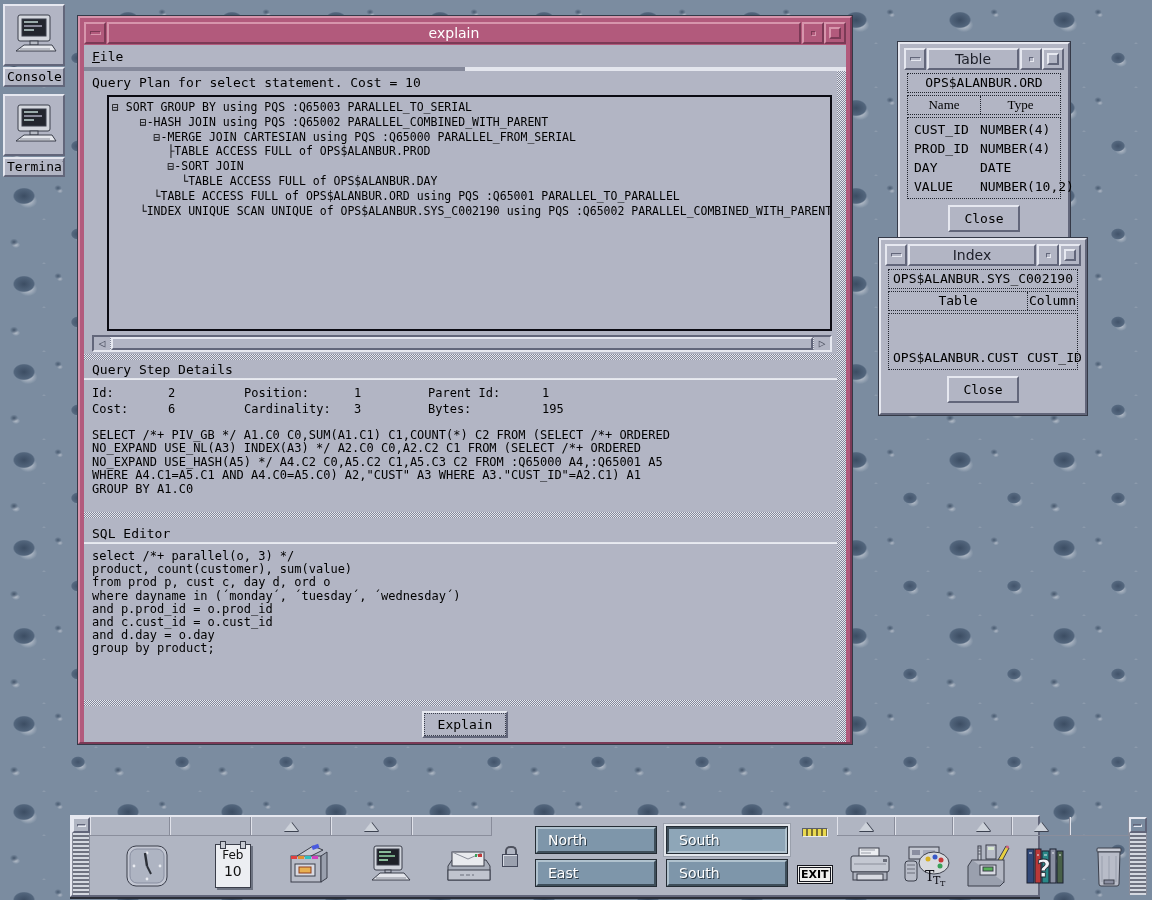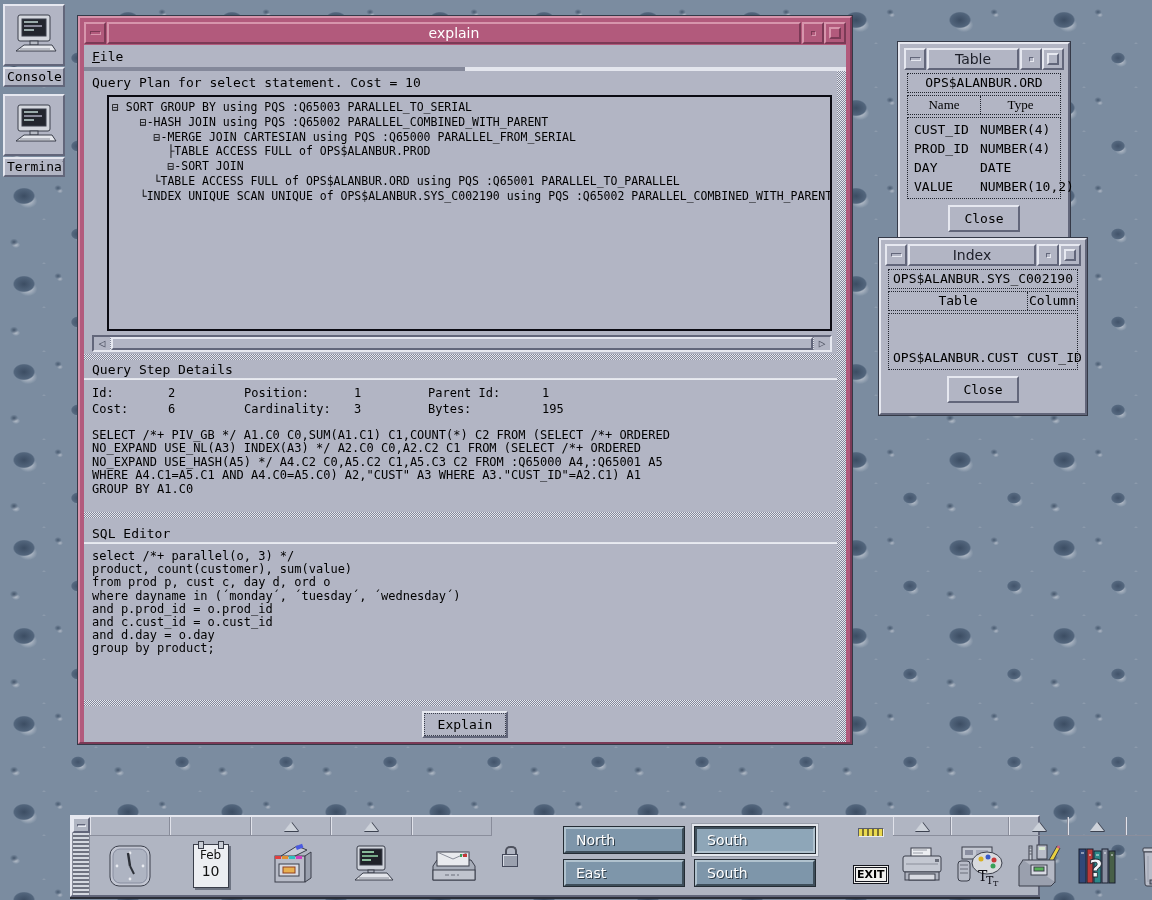--- a/index.html
+++ b/index.html
@@ -104,24 +104,24 @@
   #front-panel{left:70px;top:815px;width:970px;height:82px;position:absolute;background:var(--panel-bg);border:2px solid;border-color:var(--win-lt) var(--win-dk) var(--win-dk) var(--win-lt);display:flex;box-shadow:0 2px 0 #2a2e38;}
   .fp-handle{width:18px;flex:none;display:flex;flex-direction:column;}
   .fp-handle .hbtn{height:16px;border:2px solid;border-color:var(--win-lt) var(--win-dk) var(--win-dk) var(--win-lt);display:flex;align-items:center;justify-content:center;}
   .fp-handle .hbtn i{display:block;width:9px;height:3px;border:1px solid;border-color:var(--win-dk) var(--win-lt) var(--win-lt) var(--win-dk);}
   .fp-handle .grip{flex:1;background:repeating-linear-gradient(180deg,#d4d8e0 0 2px,#6e7280 2px 4px);border-left:1px solid #888c9a;border-right:1px solid #888c9a;}
   .fp-block{display:flex;flex-direction:column;flex:none;}
   .fp-strip{height:19px;display:flex;border-bottom:1px solid #8a8e9c;}
   .fp-cell{flex:1;border-right:1px solid #888c9a;border-left:1px solid #e0e2ea;display:flex;align-items:center;justify-content:center;}
   .fp-arrow{width:0;height:0;border-left:7px solid transparent;border-right:7px solid transparent;border-bottom:9px solid #cdd2da;filter:drop-shadow(0 1px 0 #3c4250) drop-shadow(1px 0 0 #3c4250);}
   .fp-iconrow{flex:1;display:flex;align-items:center;}
-  .fp-icell{flex:1;display:flex;align-items:center;justify-content:center;height:100%;}
+  .fp-icell{flex:1;display:flex;align-items:center;justify-content:flex-end;height:100%;}
   .fp-left{width:402px;}
   .fp-right{width:292px;}
-  .fp-center{flex:1;display:flex;align-items:center;padding:8px 4px;gap:28px;}
+  .fp-center{flex:1;display:flex;align-items:center;padding:8px 4px;}
   .ws-grid{display:grid;grid-template-columns:120px 120px;grid-auto-rows:26px;gap:7px 11px;margin-left:12px;}
   .ws-btn{background:var(--steel);border:2px solid;border-color:var(--steel-lt) var(--steel-dk) var(--steel-dk) var(--steel-lt);color:#fff;font:14px "DejaVu Sans",sans-serif;padding-left:10px;display:flex;align-items:center;text-shadow:1px 1px 0 #2e3b46;outline:1px solid #242c34;}
   .ws-btn.active{background:#8ea6b8;border-color:var(--steel-dk) var(--steel-lt) var(--steel-lt) var(--steel-dk);box-shadow:0 0 0 3px #e2e6ec, 0 0 0 4px #9aa0ac;}
   .lock{width:16px;height:20px;position:relative;margin:0 6px;}
   .lock::before{content:'';position:absolute;left:3px;top:0;width:8px;height:9px;border:2px solid #4e525e;border-bottom:none;border-radius:5px 5px 0 0;}
   .lock::after{content:'';position:absolute;left:0;top:8px;width:14px;height:11px;background:#9aa0ae;border:1px solid #43485a;box-shadow:inset 1px 1px 0 #d8dce4;}
   .fp-rightcol{display:flex;flex-direction:column;align-items:center;justify-content:space-between;height:56px;margin-left:10px;}
   .busy-light{width:26px;height:9px;border:1px solid;border-color:#5a5e6c #e8eaf2 #e8eaf2 #5a5e6c;background:repeating-linear-gradient(90deg,#ead94e 0 3px,#7a7030 3px 5px);}
   .exit-btn{background:#f0f0ee;border:1px solid #14161e;box-shadow:inset 0 0 0 1px #f0f0ee, inset 0 0 0 2px #14161e;color:#000;font:bold 11px "DejaVu Sans",sans-serif;padding:2px 3px;letter-spacing:0;}
 
@@ -193,20 +193,21 @@
 
 
           <div class="tree-row"><span class="ind">    </span><span class="glyph">⊟</span><span class="node-txt">-HASH JOIN using PQS :Q65002 PARALLEL_COMBINED_WITH_PARENT</span></div>
 
           <div class="tree-row"><span class="ind">      </span><span class="glyph">⊟</span><span class="node-txt">-MERGE JOIN CARTESIAN using PQS :Q65000 PARALLEL_FROM_SERIAL</span></div>
 
           <div class="tree-row"><span class="ind">        </span><span class="glyph">├</span><span class="node-txt">TABLE ACCESS FULL of OPS$ALANBUR.PROD</span></div>
 
           <div class="tree-row"><span class="ind">        </span><span class="glyph">⊟</span><span class="node-txt">-SORT JOIN</span></div>
 
+          <div class="tree-row"><span class="ind">          </span><span class="glyph">└</span><span class="node-txt">TABLE ACCESS FULL of OPS$ALANBUR.DAY</span></div>
 
           <div class="tree-row"><span class="ind">      </span><span class="glyph">└</span><span class="node-txt">TABLE ACCESS FULL of OPS$ALANBUR.ORD using PQS :Q65001 PARALLEL_TO_PARALLEL</span></div>
 
           <div class="tree-row"><span class="ind">    </span><span class="glyph">└</span><span class="node-txt">INDEX UNIQUE SCAN UNIQUE of OPS$ALANBUR.SYS_C002190 using PQS :Q65002 PARALLEL_COMBINED_WITH_PARENT</span></div>
         </div>
       <div class="hscroll">
         <div class="arr">◁</div>
         <div class="trough stipple">
             <div class="thumb"></div>
           </div>

